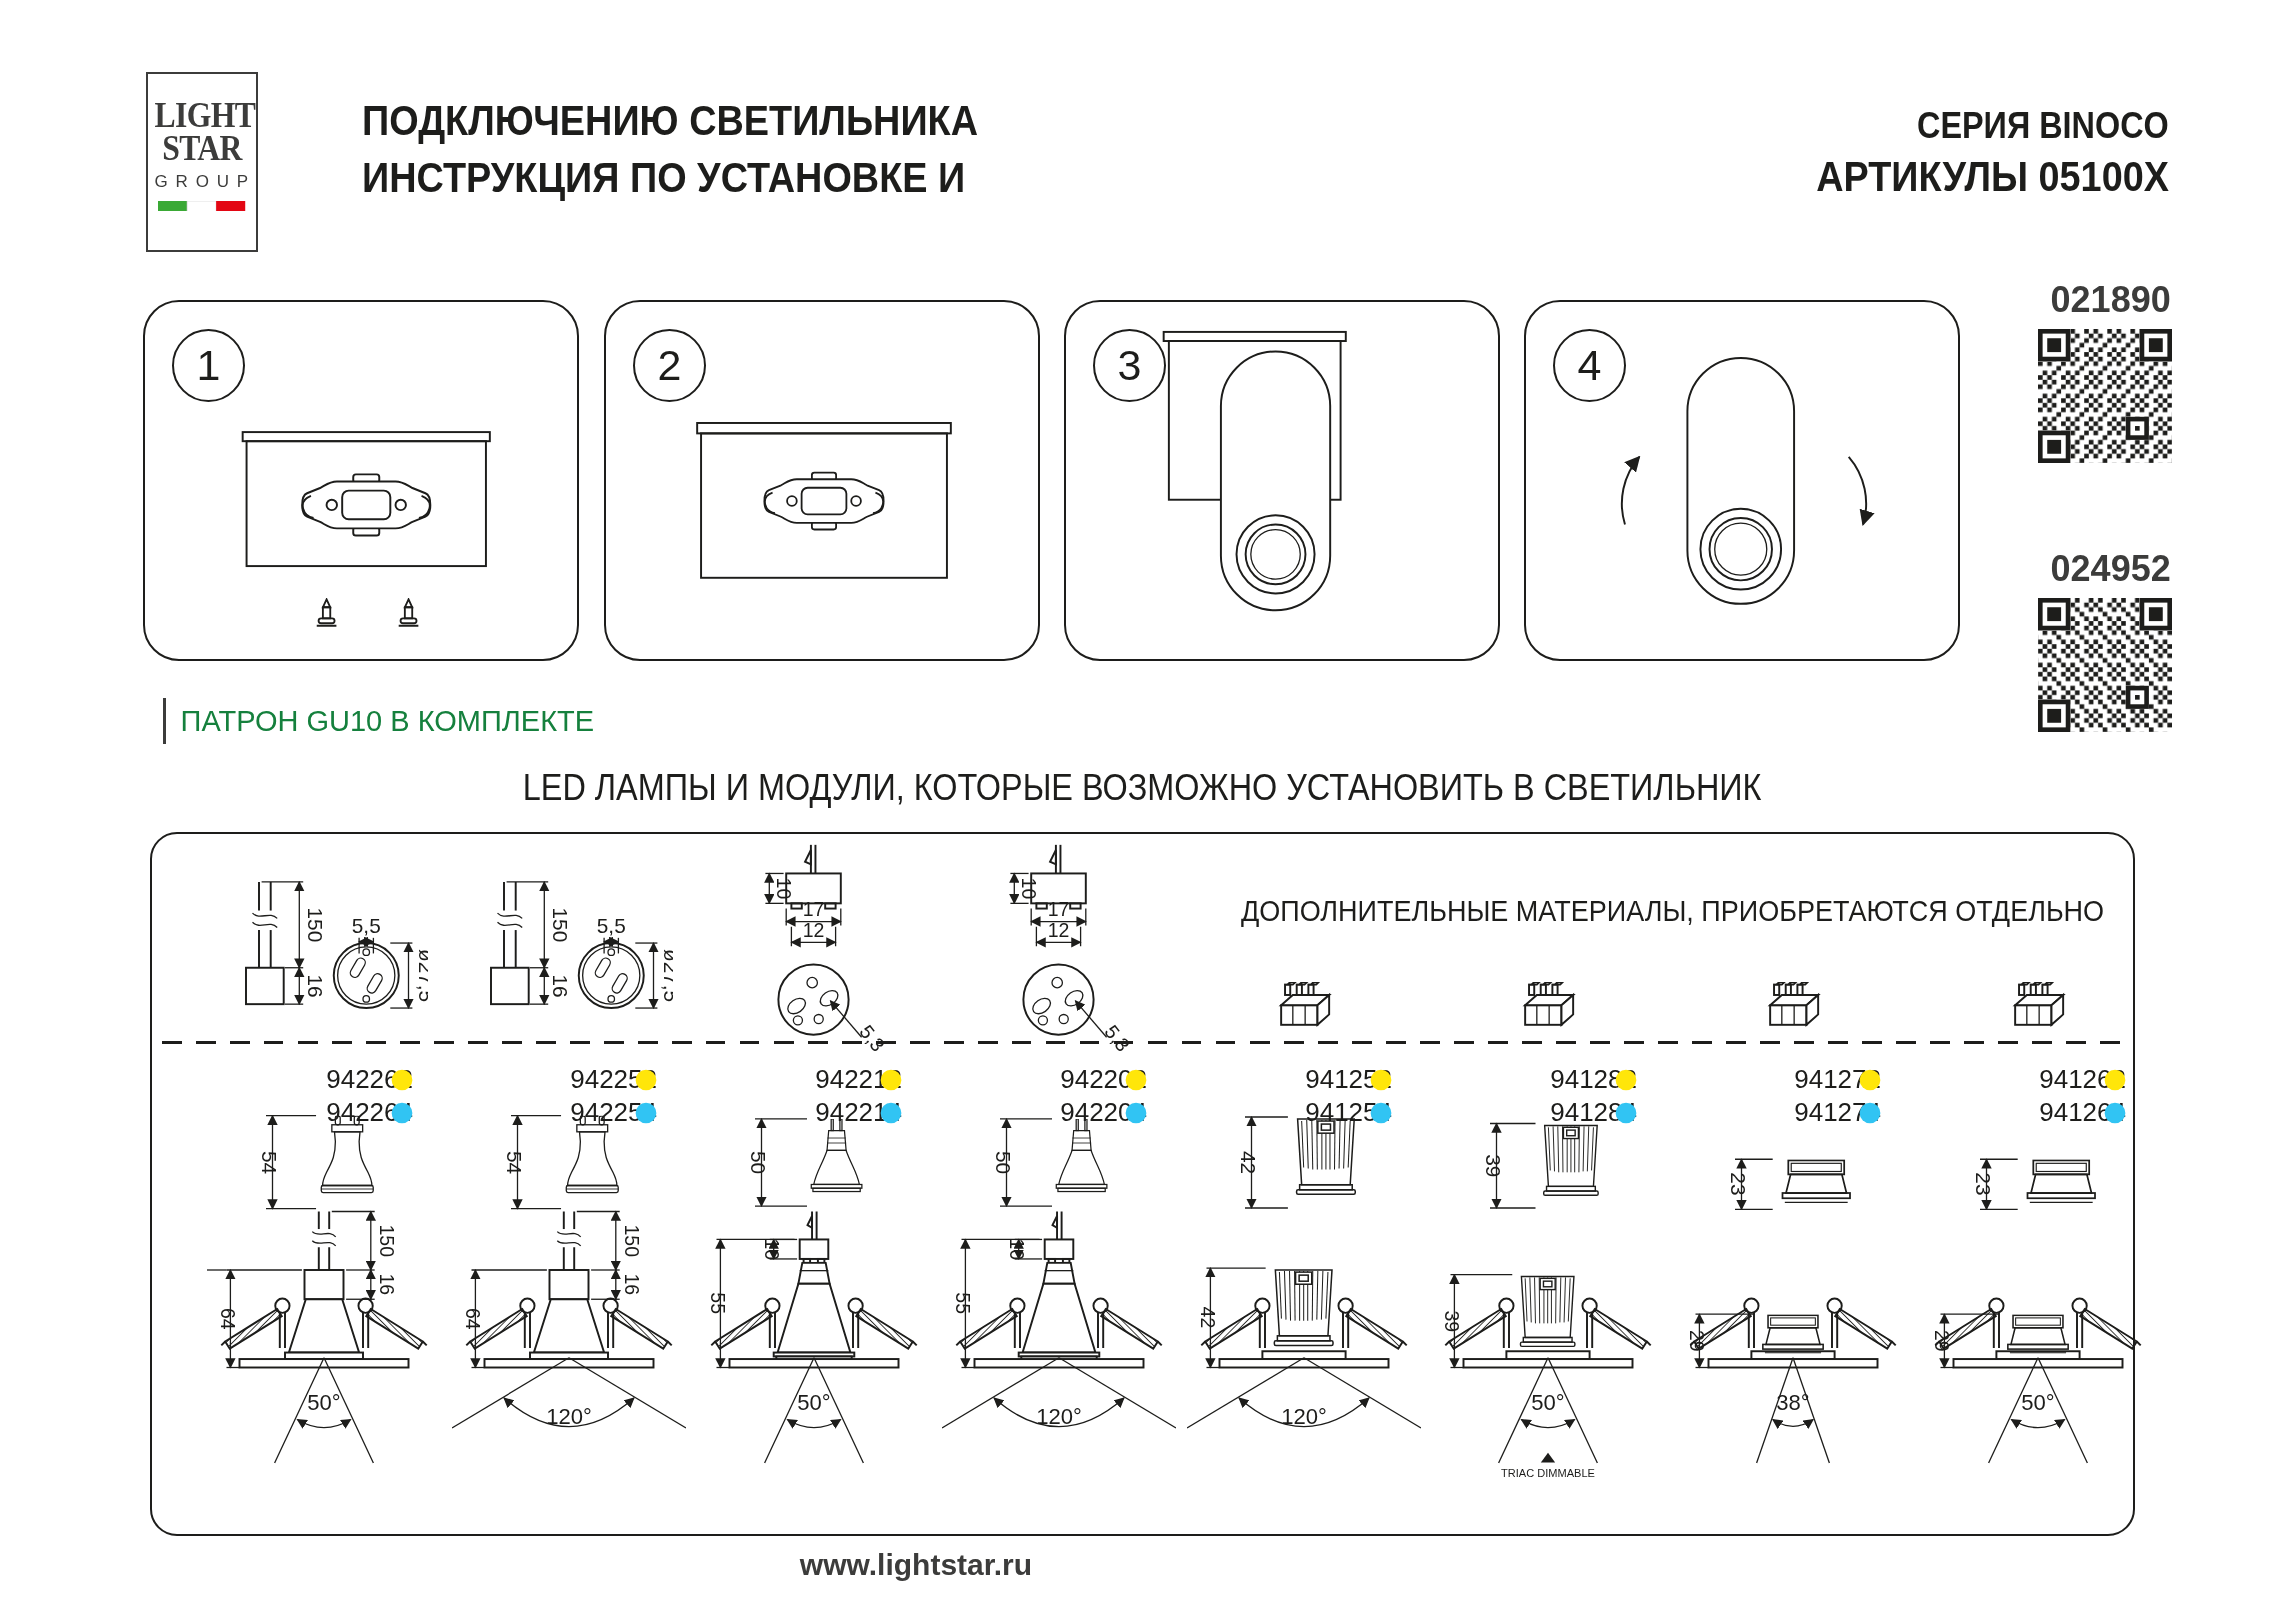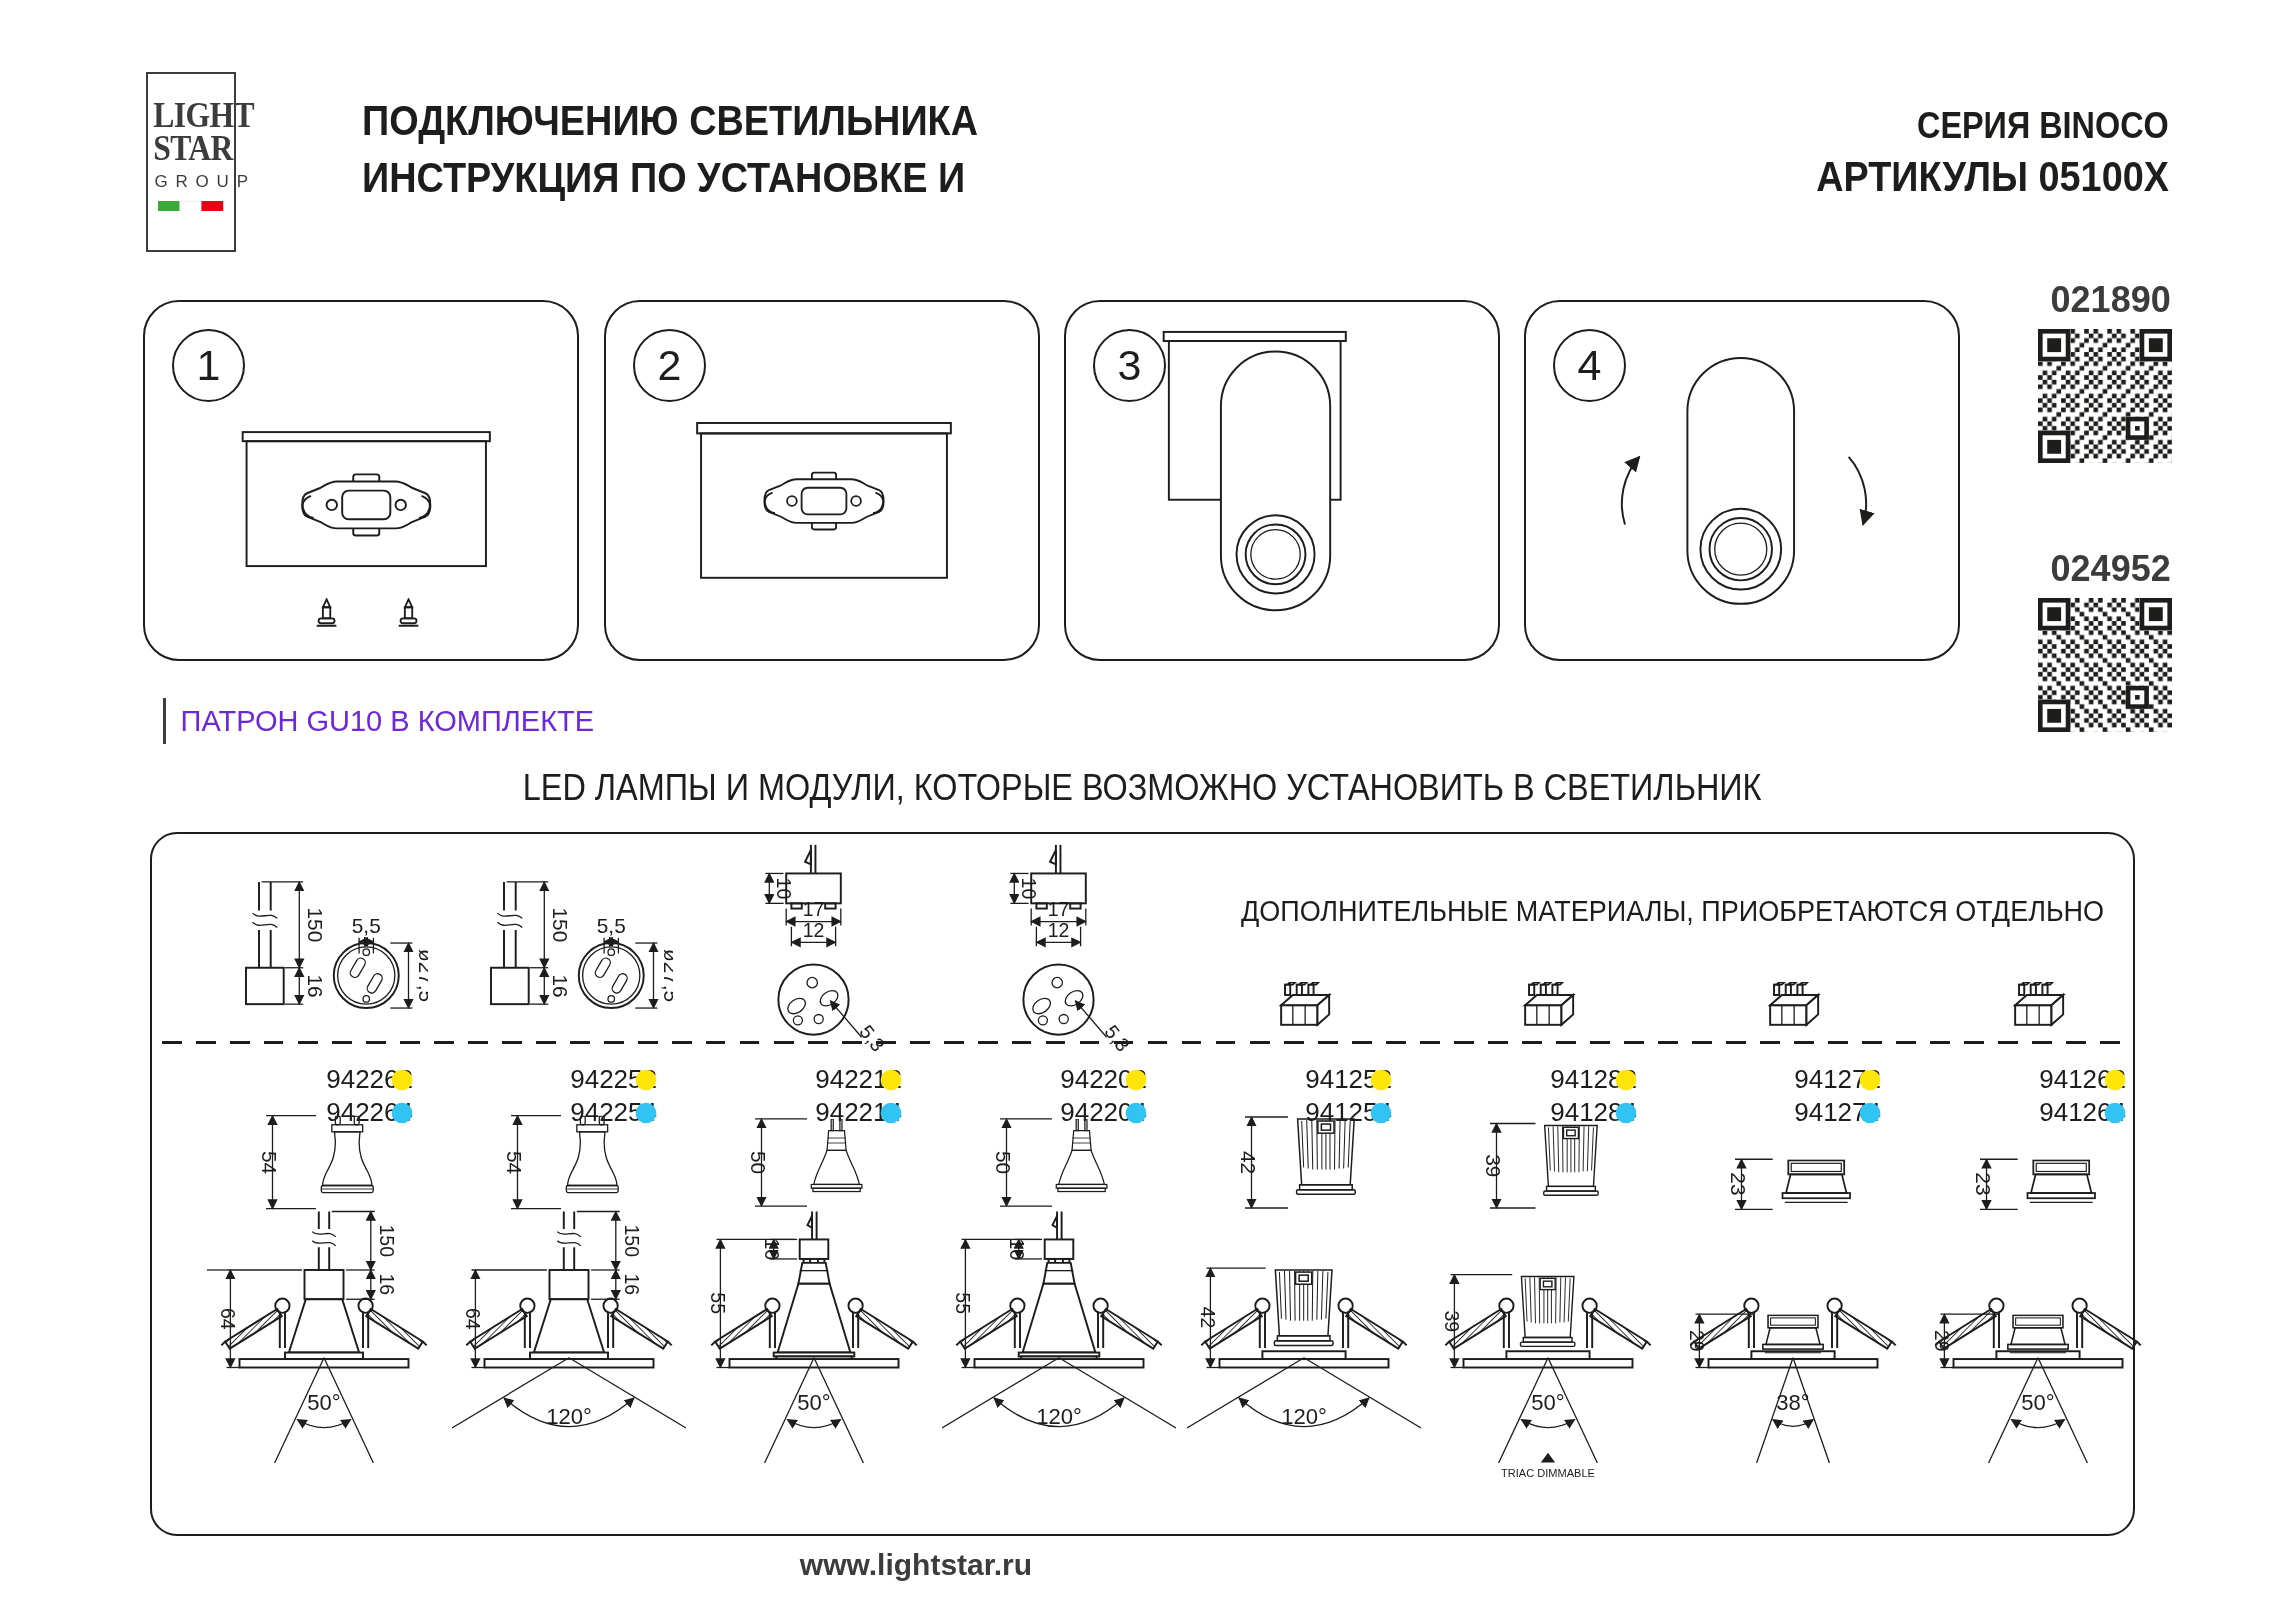--- a/index.html
+++ b/index.html
@@ -3,21 +3,21 @@
 <meta charset="utf-8">
 <style>
   html,body{margin:0;padding:0;background:#fff;}
   body{width:2284px;height:1616px;position:relative;font-family:"Liberation Sans",sans-serif;color:#1d1d1b;overflow:hidden;}
   .abs{position:absolute;}
   .condensed{transform:scaleX(.88);transform-origin:left center;display:inline-block;white-space:nowrap;}
   .condensed-c{transform:scaleX(.9);transform-origin:center center;display:inline-block;white-space:nowrap;}
   .condensed-r{transform:scaleX(.9);transform-origin:right center;display:inline-block;white-space:nowrap;}
 
   
-  .logo-box{left:146px;top:72px;width:90px;height:180px;border:2px solid #3c3c3b;box-sizing:border-box;text-align:center;}
+  .logo-box{left:146px;top:72px;width:112px;height:180px;border:2px solid #3c3c3b;box-sizing:border-box;text-align:center;}
   .logo-word{font-family:"Liberation Serif",serif;font-weight:bold;font-size:36px;line-height:.92;letter-spacing:-0.7px;transform:scaleX(.88);transform-origin:center;color:#3c3c3b;}
   .logo-group{font-size:17px;letter-spacing:7.8px;margin-top:6.5px;margin-left:6.5px;color:#3c3c3b;}
   .logo-flag{margin:9px 10.4px 0 10.4px;height:10.4px;display:flex;}
 
   
   .title{left:362px;top:92px;font-size:43px;font-weight:bold;line-height:1.32;color:#1d1d1b;}
   .hdr-right{right:115px;top:103px;text-align:right;line-height:1.3;}
   .hdr-series{font-size:36px;font-weight:bold;}
   .hdr-articles{font-size:42px;font-weight:bold;}
 
@@ -28,21 +28,21 @@
 
   
   .panel{top:300px;width:436px;height:361px;border:2px solid #1d1d1b;border-radius:36px;box-sizing:border-box;background:#fff;}
   .step-circle{position:absolute;left:27px;top:27px;width:73px;height:73px;border:2px solid #1d1d1b;border-radius:50%;box-sizing:border-box;
     display:flex;align-items:center;justify-content:center;font-size:43px;}
   .panel svg{position:absolute;left:0;top:0;}
 
   
   .note{left:163px;top:698px;display:flex;align-items:center;height:46px;}
   .note-bar{width:3.3px;height:46px;background:#3c3c3b;margin-right:14.3px;}
-  .note-text{font-size:29px;color:#6d28d9;}
+  .note-text{font-size:29px;color:#15803d;}
 
   
   .led-title-wrap{left:0;top:767px;width:2284px;text-align:center;}
   .led-title{font-size:36px;color:#1d1d1b;}
   .led-box{left:150px;top:832px;width:1985px;height:704px;border:2px solid #1d1d1b;border-radius:27px;box-sizing:border-box;}
   .add-title{left:1029px;top:60px;width:983px;text-align:center;font-size:30px;}
   .dashed{left:10.4px;top:207px;width:1960px;height:3.3px;
     background:repeating-linear-gradient(90deg,#1d1d1b 0 19.5px,transparent 19.5px 34px);}
   .art-block{top:229px;width:176px;}
   .art-row{display:flex;justify-content:flex-end;align-items:center;gap:9px;height:33px;font-size:26px;}

